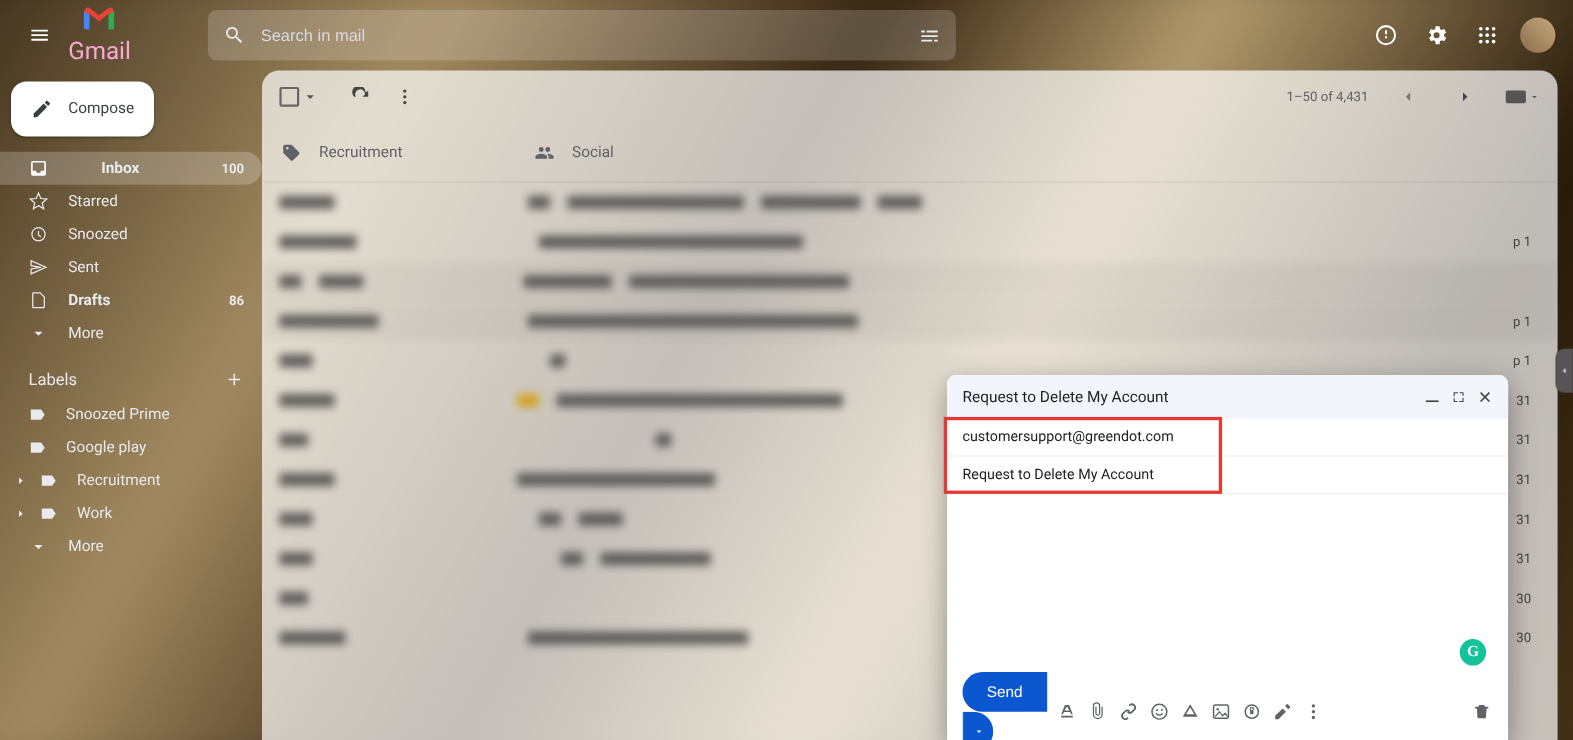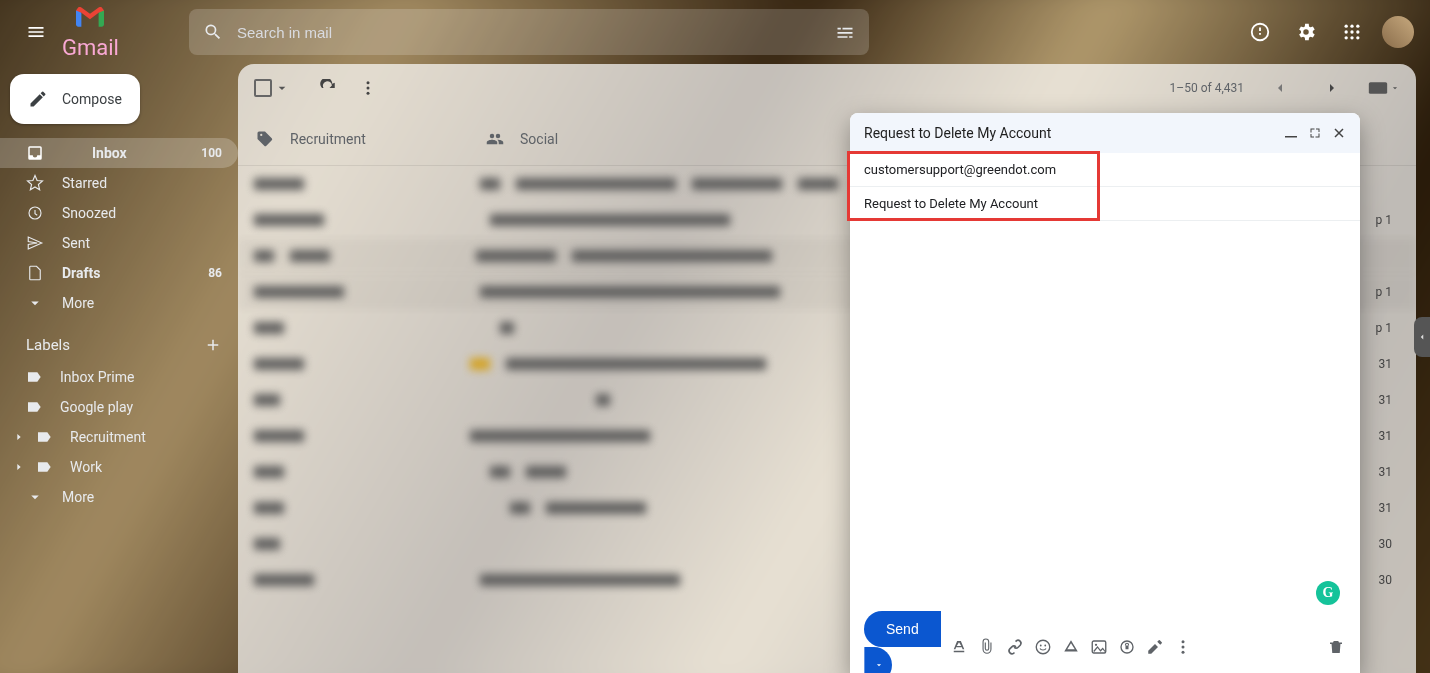--- a/index.html
+++ b/index.html
@@ -72,21 +72,21 @@
     .tb-sep { width: 18px; }
     .range { margin-left: auto; font-size: 12px; color:#5f6368; display: flex; align-items:center; gap:20px; }
     .tabs { height: 54px; display: flex; border-bottom: 1px solid rgba(0,0,0,.08); }
     .tab { width: 230px; display:flex; align-items:center; gap:16px; padding-left:18px; font-size:14px; color:#5f6368; cursor:pointer; }
     .tab.active { color:#0b57d0; border-bottom:3px solid #0b57d0; font-weight:500; }
     .rows { position:relative; }
     .row { height:36px; display:flex; align-items:center; gap:16px; padding:0 16px; filter: blur(4px); opacity: .9; }
     .blk { height:12px; background:#555; }
     .row.darker { background: rgba(0,0,0,.04); }
     .compose-window {
-      position:absolute; right:56px; bottom:0; width:510px; height:560px;
+      position:absolute; right:45px; bottom:0; width:510px; height:332px;
       background:#fff; border-radius:8px 8px 0 0;
       box-shadow: 0 8px 24px rgba(0,0,0,.35);
       display:flex; flex-direction:column;
     }
     .cw-header {
       height:40px; background:#f2f6fc; border-radius:8px 8px 0 0;
       display:flex; align-items:center; padding:0 14px; font-size:14px; color:#1f1f1f;
     }
     .cw-header .right { margin-left:auto; display:flex; gap:10px; align-items:center; color:#444; }
     .cw-right-icon { cursor:pointer; width:14px; height:14px; display:inline-flex; align-items:center; justify-content:center; }
@@ -236,21 +236,21 @@
     <span class="plus">
       <svg width="18" height="18" viewBox="0 0 24 24">
           <path fill="#e8eaed" d="M11 5h2v6h6v2h-6v6h-2v-6H5v-2h6z"></path>
         </svg>
     </span>
   </div>
   <div class="nav-item">
     <svg width="16" height="16" viewBox="0 0 24 24">
         <path fill="#e8eaed" d="M17 5H3v14h14l5-7-5-7z"></path>
       </svg>
-    <span>Inbox Prime</span>
+    <span>Snoozed Prime</span>
   </div>
   <div class="nav-item">
     <svg width="16" height="16" viewBox="0 0 24 24">
         <path fill="#e8eaed" d="M17 5H3v14h14l5-7-5-7z"></path>
       </svg>
     <span>Google play</span>
   </div>
   <div class="nav-item">
     <svg width="10" height="10" viewBox="0 0 24 24" style="margin-left:-12px">
         <path fill="#e8eaed" d="M8 5l8 7-8 7z"></path>

